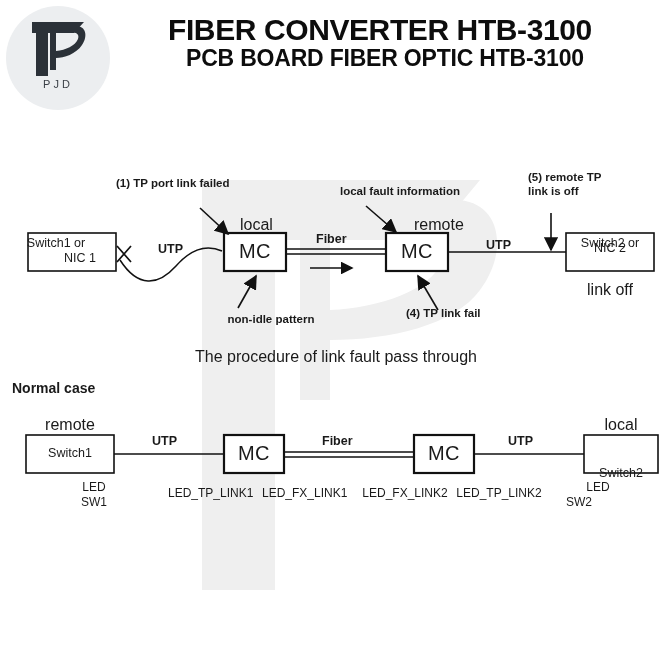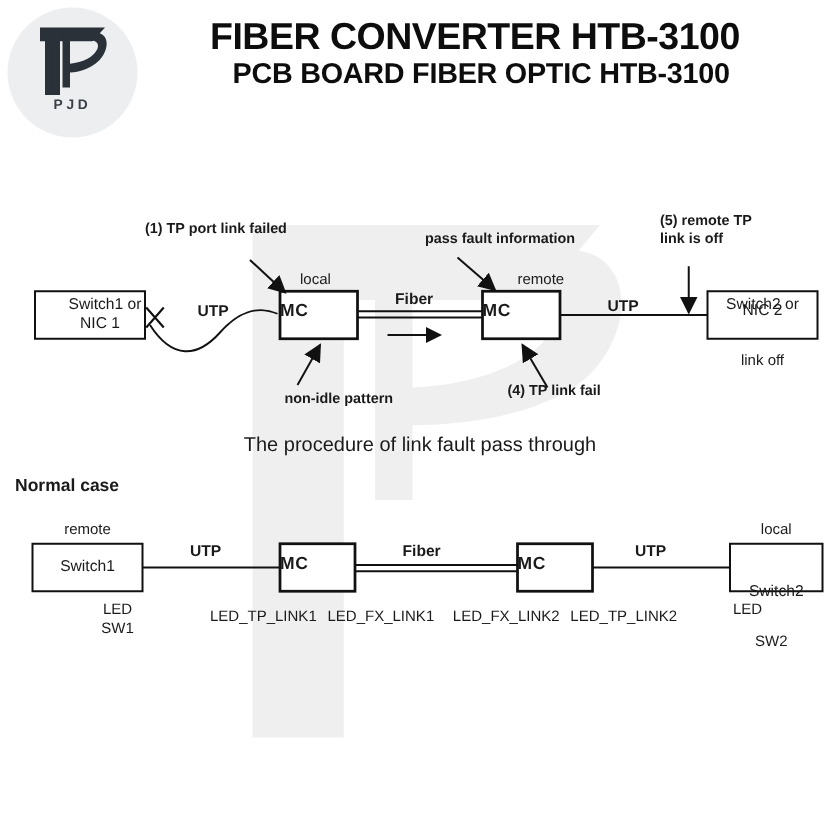--- a/index.html
+++ b/index.html
@@ -38,21 +38,21 @@
     width: 62px; height: 60px;
   }
   #logo-text {
     position: absolute;
     left: 0; top: 72px;
     width: 104px;
     text-align: center;
     font-size: 11px;
     letter-spacing: 3px;
     color: #3a3f46;
-    font-weight: 700;
+    font-weight: 400;
   }
   #title-block {
     position: absolute;
     left: 168px; top: 14px;
     width: 520px;
     overflow: hidden;
   }
   #title-line1 {
     font-size: 30px;
     font-weight: 700;
@@ -98,32 +98,33 @@
     font-size: 11.5px;
     font-weight: 600;
     line-height: 14px;
   }
   .ann.c { text-align: center; }
   .linklbl {
     font-size: 12.5px;
     font-weight: 700;
   }
   .smalllbl {
-    font-size: 12px;
+    font-size: 16px;
     font-weight: 400;
   }
   .boxtxt {
     font-size: 12.5px;
     font-weight: 400;
     line-height: 15px;
     text-align: center;
   }
   .mctxt {
-    font-size: 14px;
-    font-weight: 700;
+    font-size: 20px;
+    font-weight: 400;
+    text-align: center;
     letter-spacing: 0.5px;
   }
   .caption {
     font-size: 16px;
     font-weight: 400;
   }
   .sectitle {
     font-size: 14px;
     font-weight: 700;
   }
@@ -222,28 +223,28 @@
 
       <line x1="474" y1="336" x2="584" y2="336" stroke="#111" stroke-width="1.5"></line>
 
       <rect x="584" y="317" width="74" height="38" fill="#fff" stroke="#111" stroke-width="1.6"></rect>
     </svg>
 
     <div class="dlabel ann" style="left:116px; top:58px;">(1) TP port link failed</div>
 
     <div class="dlabel ann c" style="left:196px; top:194px; width:150px;">non-idle pattern</div>
 
-    <div class="dlabel ann c" style="left:310px; top:66px; width:180px;">pass fault information</div>
+    <div class="dlabel ann c" style="left:310px; top:66px; width:180px;">local fault information</div>
 
     <div class="dlabel ann" style="left:406px; top:188px;">(4) TP link fail</div>
 
     <div class="dlabel ann" style="left:528px; top:52px;text-align:center;">(5) remote TP</div>
     <div class="dlabel ann" style="left:528px; top:66px;">link is off</div>
 
-    <div class="dlabel boxtxt" style="left:40px; top:118px; width:88px;">Switch1 or</div>
+    <div class="dlabel boxtxt" style="left:12px; top:118px; width:88px;">Switch1 or</div>
     <div class="dlabel boxtxt" style="left:28px; top:133px; width:104px;">NIC 1</div>
 
     <div class="dlabel smalllbl" style="left:240px; top:98px;">local</div>
     <div class="dlabel mctxt" style="left:224px; top:122px; width:62px;">MC</div>
 
     <div class="dlabel linklbl" style="left:158px; top:124px;">UTP</div>
     <div class="dlabel linklbl" style="left:316px; top:114px;">Fiber</div>
     <div class="dlabel linklbl" style="left:486px; top:120px;">UTP</div>
 
     <div class="dlabel smalllbl" style="left:414px; top:98px;">remote</div>
@@ -275,16 +276,16 @@
 
     <div class="dlabel ledlbl" style="left:62px; top:362px; width:64px; text-align:center;">LED</div>
     <div class="dlabel ledlbl" style="left:62px; top:377px; width:64px; text-align:center;">SW1</div>
 
     <div class="dlabel ledlbl" style="left:168px; top:368px; width:92px; ">LED_TP_LINK1</div>
     <div class="dlabel ledlbl" style="left:262px; top:368px; width:92px; text-align:left;">LED_FX_LINK1</div>
     <div class="dlabel ledlbl" style="left:359px; top:368px; width:92px; text-align:center;">LED_FX_LINK2</div>
     <div class="dlabel ledlbl" style="left:453px; top:368px; width:92px; text-align:center;">LED_TP_LINK2</div>
 
     <div class="dlabel ledlbl" style="left:566px; top:362px; width:64px; text-align:center;">LED</div>
-    <div class="dlabel ledlbl" style="left:566px; top:377px; width:64px; text-align:right;margin-top:11px;">SW2</div>
+    <div class="dlabel ledlbl" style="left:566px; top:377px; width:64px; text-align:left;">SW2</div>
 
   </div>
 </div>
 
 </body></html>

